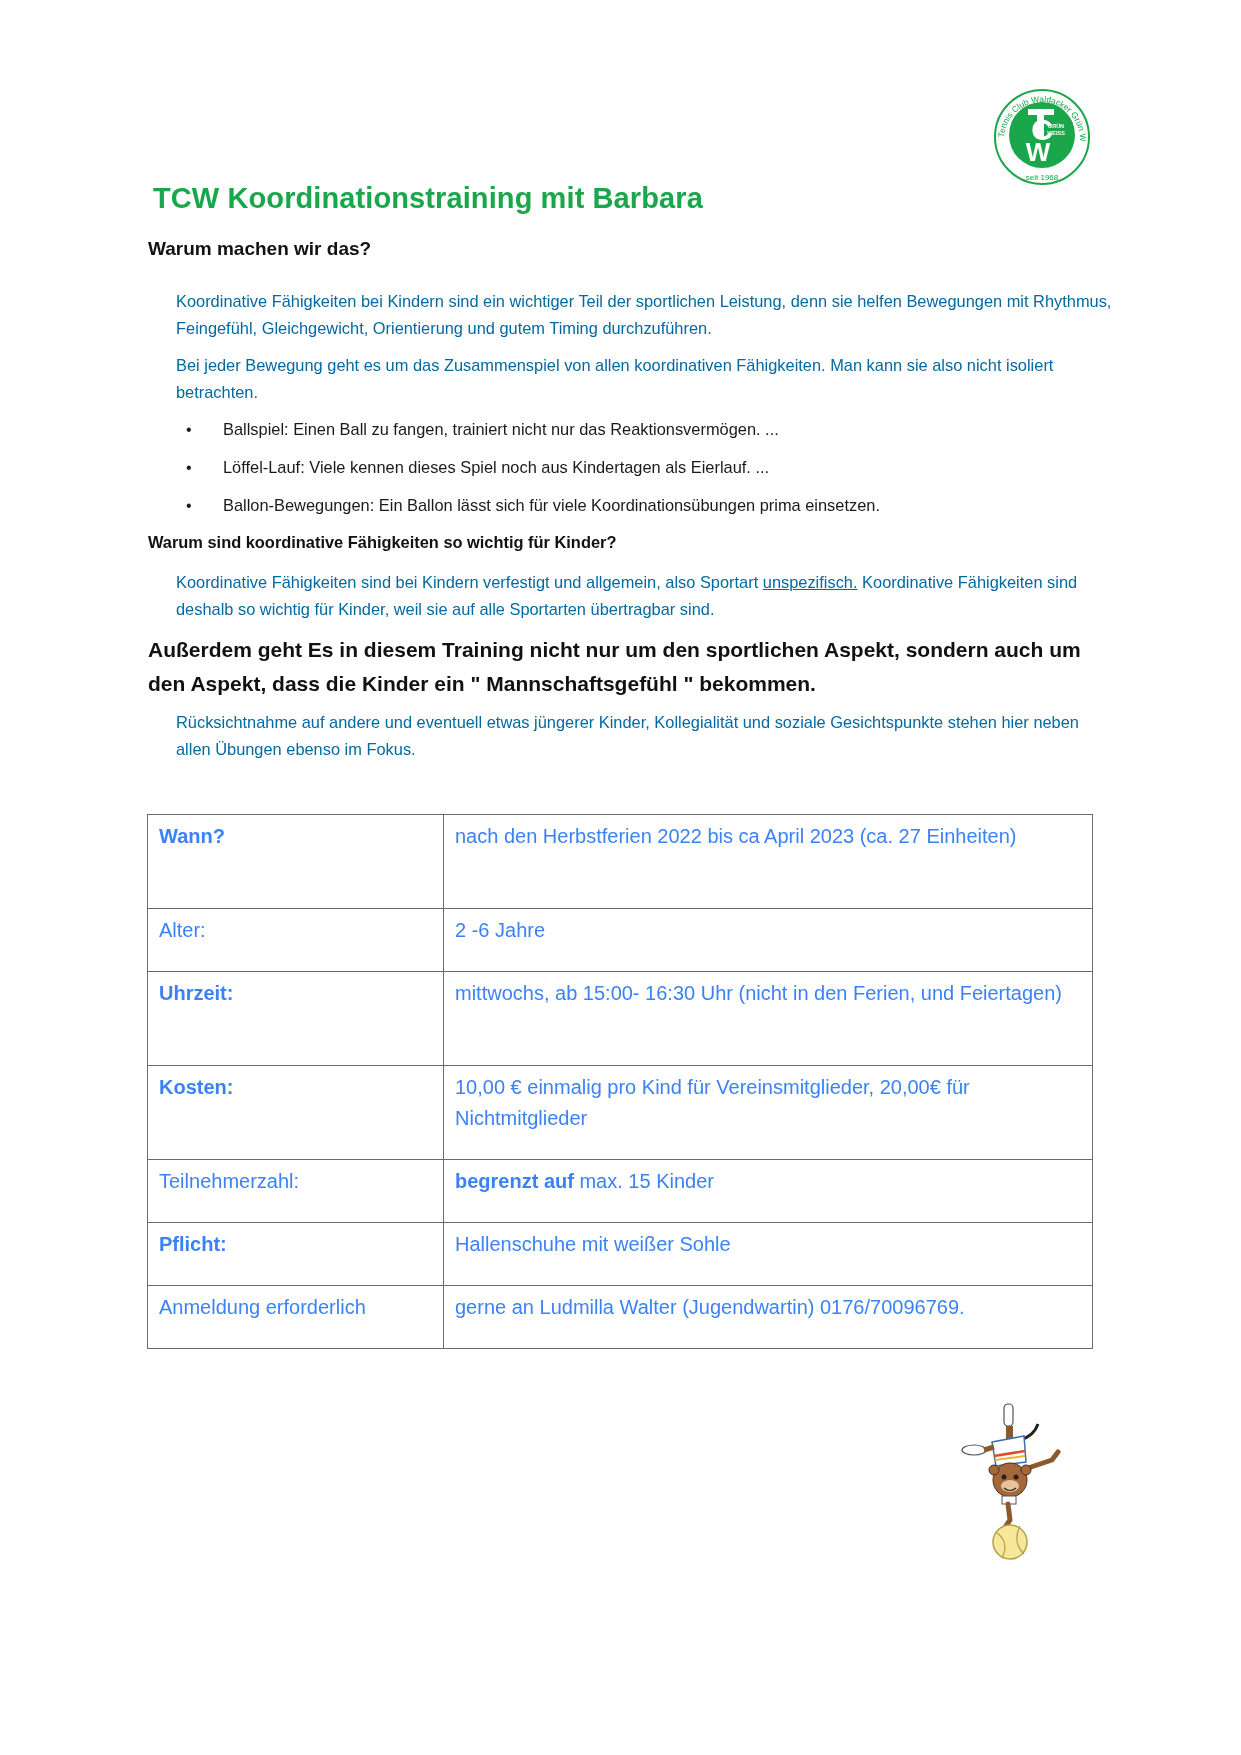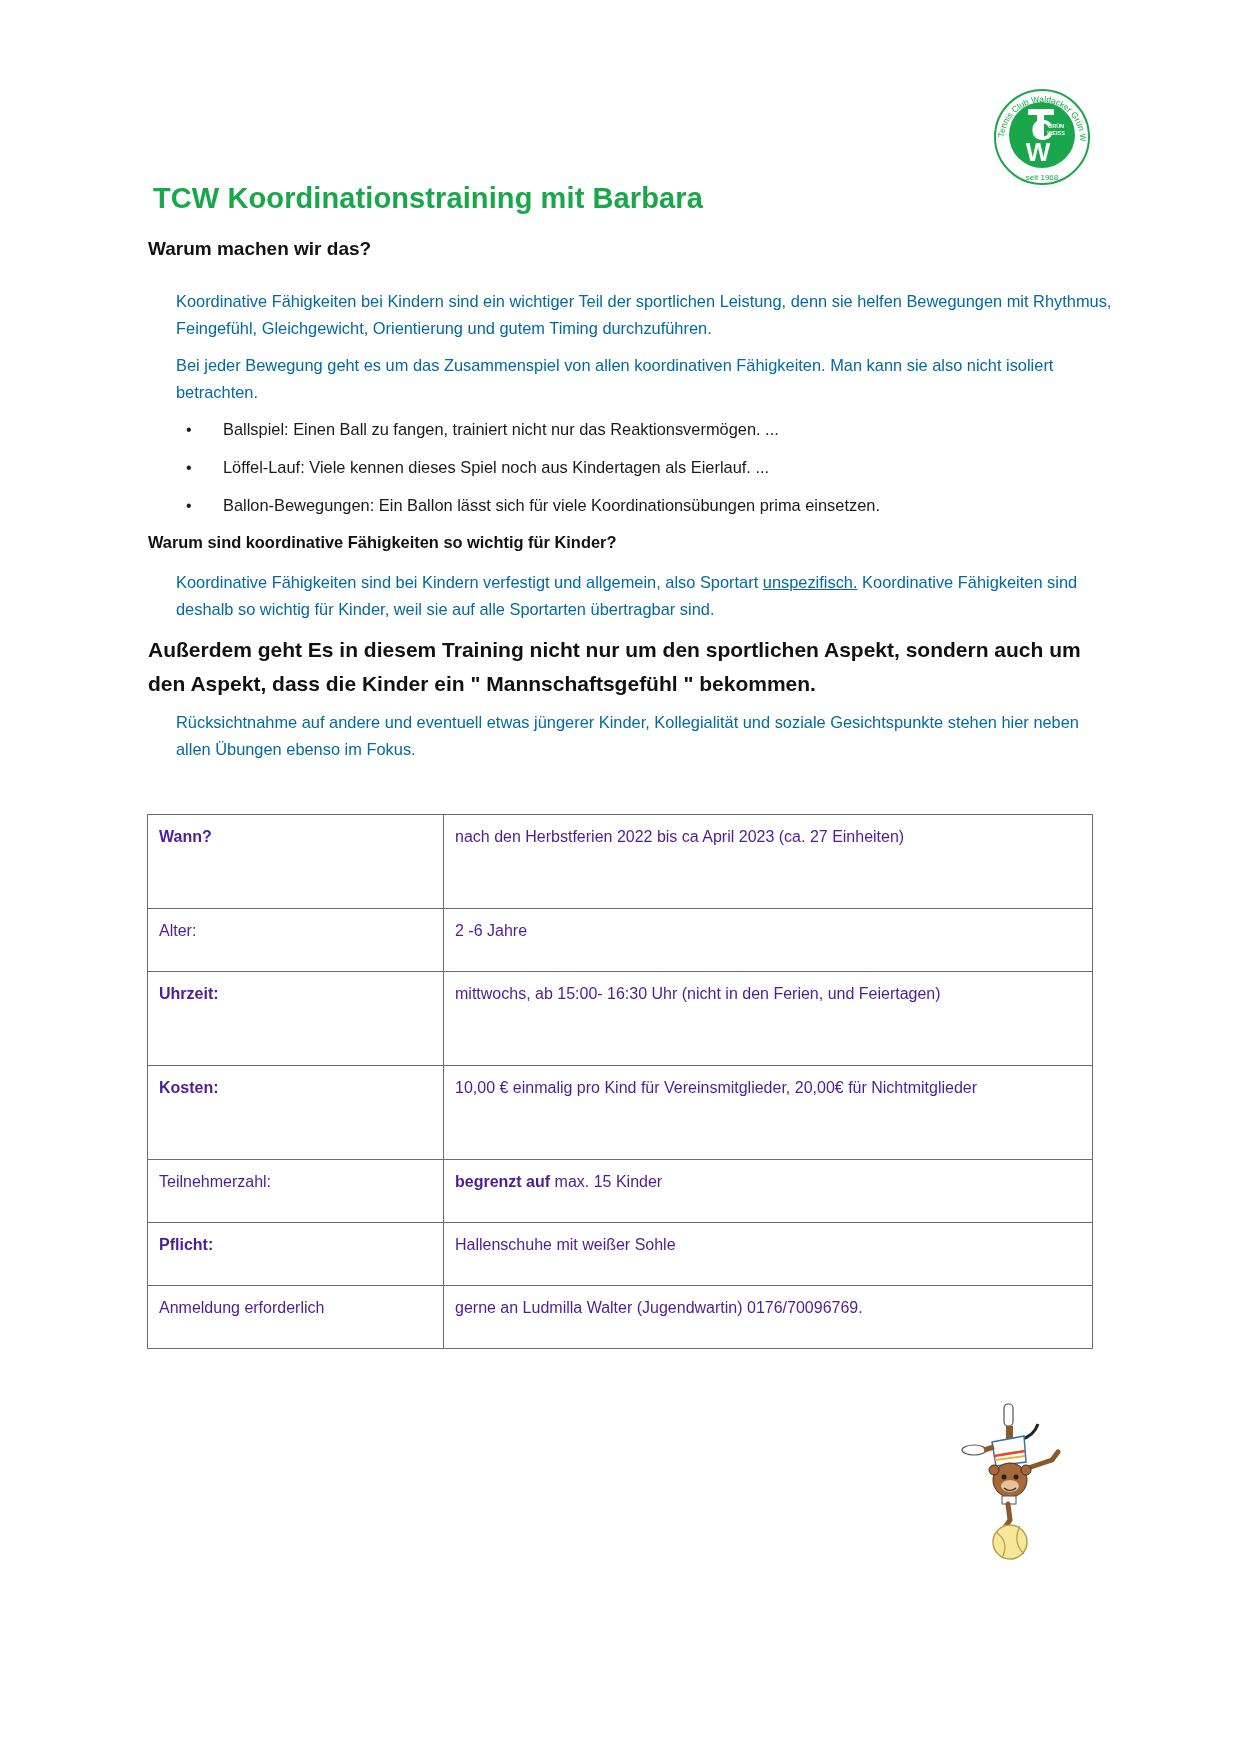--- a/index.html
+++ b/index.html
@@ -13,21 +13,21 @@
   .p1 { top: 288px; }
   .p2 { top: 352px; }
   .bullets { left: 186px; top: 416px; margin: 0; padding: 0; list-style: none; font-size: 16.4px; color: #1a1a1a; }
   .bullets li { position: relative; padding-left: 37px; height: 38px; line-height: 27px; white-space: nowrap; }
   .bullets li .dot { position: absolute; left: 0; top: 0; font-size: 16px; }
   .h3 { left: 148px; top: 533px; font-size: 16.4px; font-weight: bold; color: #111; white-space: nowrap; }
   .p3 { top: 569px; }
   .p3 u { text-decoration: underline; text-align: center; }
   .big { left: 148px; top: 633px; font-size: 21px; font-weight: bold; line-height: 34px; color: #111; width: 960px; }
   .p4 { top: 709px; }
-  table.info { position: absolute; left: 147px; top: 814px; width: 946px; border-collapse: collapse; font-size: 16px; color: #4c1d95; padding-left: 20px; }
+  table.info { position: absolute; left: 147px; top: 814px; width: 946px; border-collapse: collapse; font-size: 20px; color: #3b82f6; padding-left: 20px; }
   table.info td { border: 1.5px solid #6b6b6b; vertical-align: top; padding: 6px 10px 0 11px; line-height: 31px; }
   table.info td.k { width: 274px; }
   table.info td.bold { font-weight: bold; }
   .r2 td { height: 87px; }
   .r1 td { height: 56px; }
   .mascot { left: 958px; top: 1400px; width: 110px; height: 160px; }
 </style>
 </head>
 <body>
 

